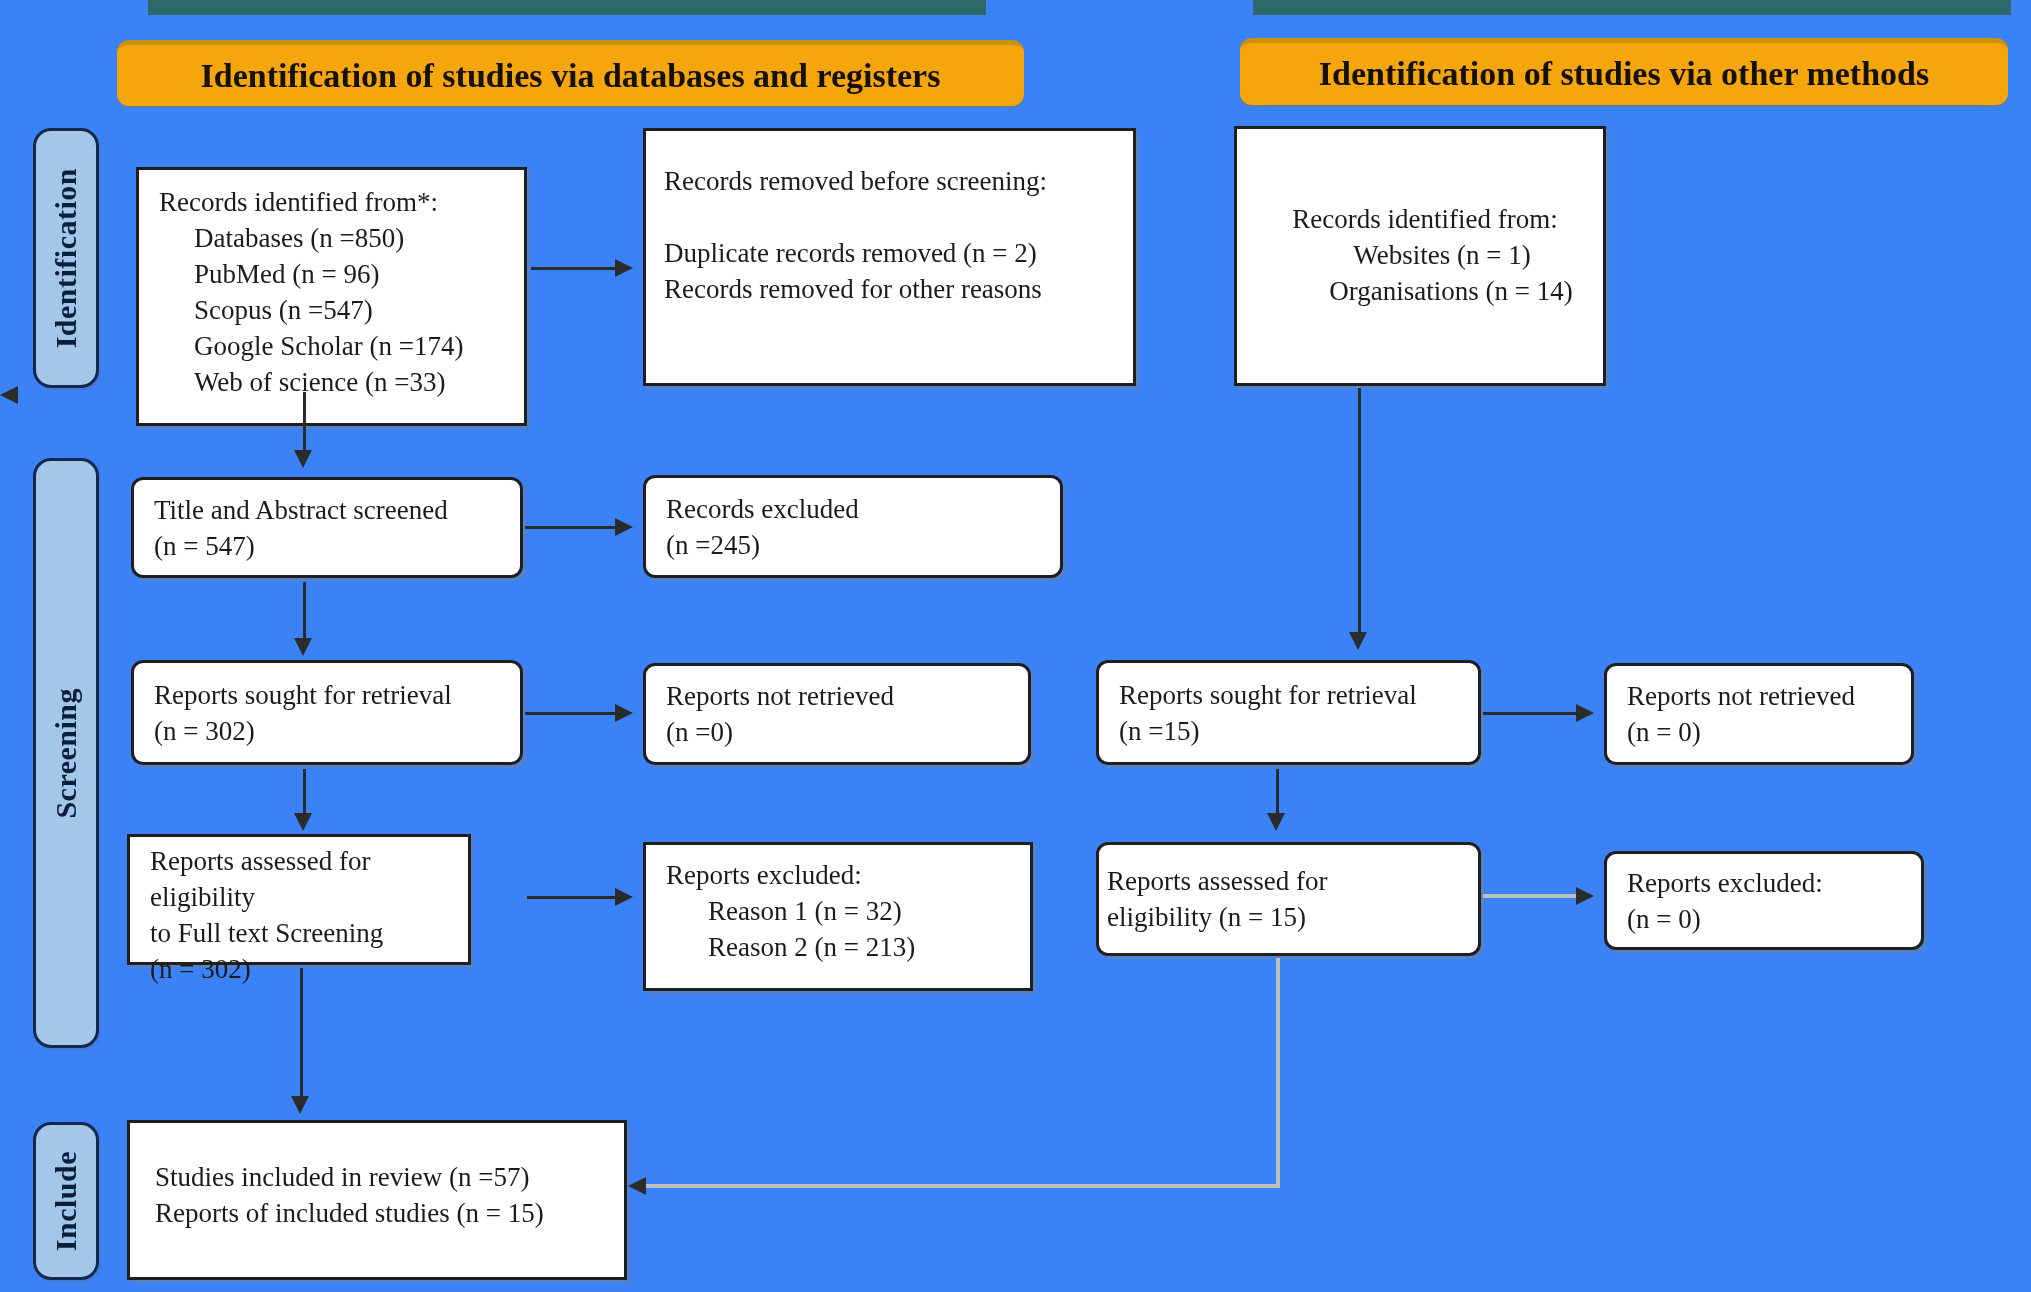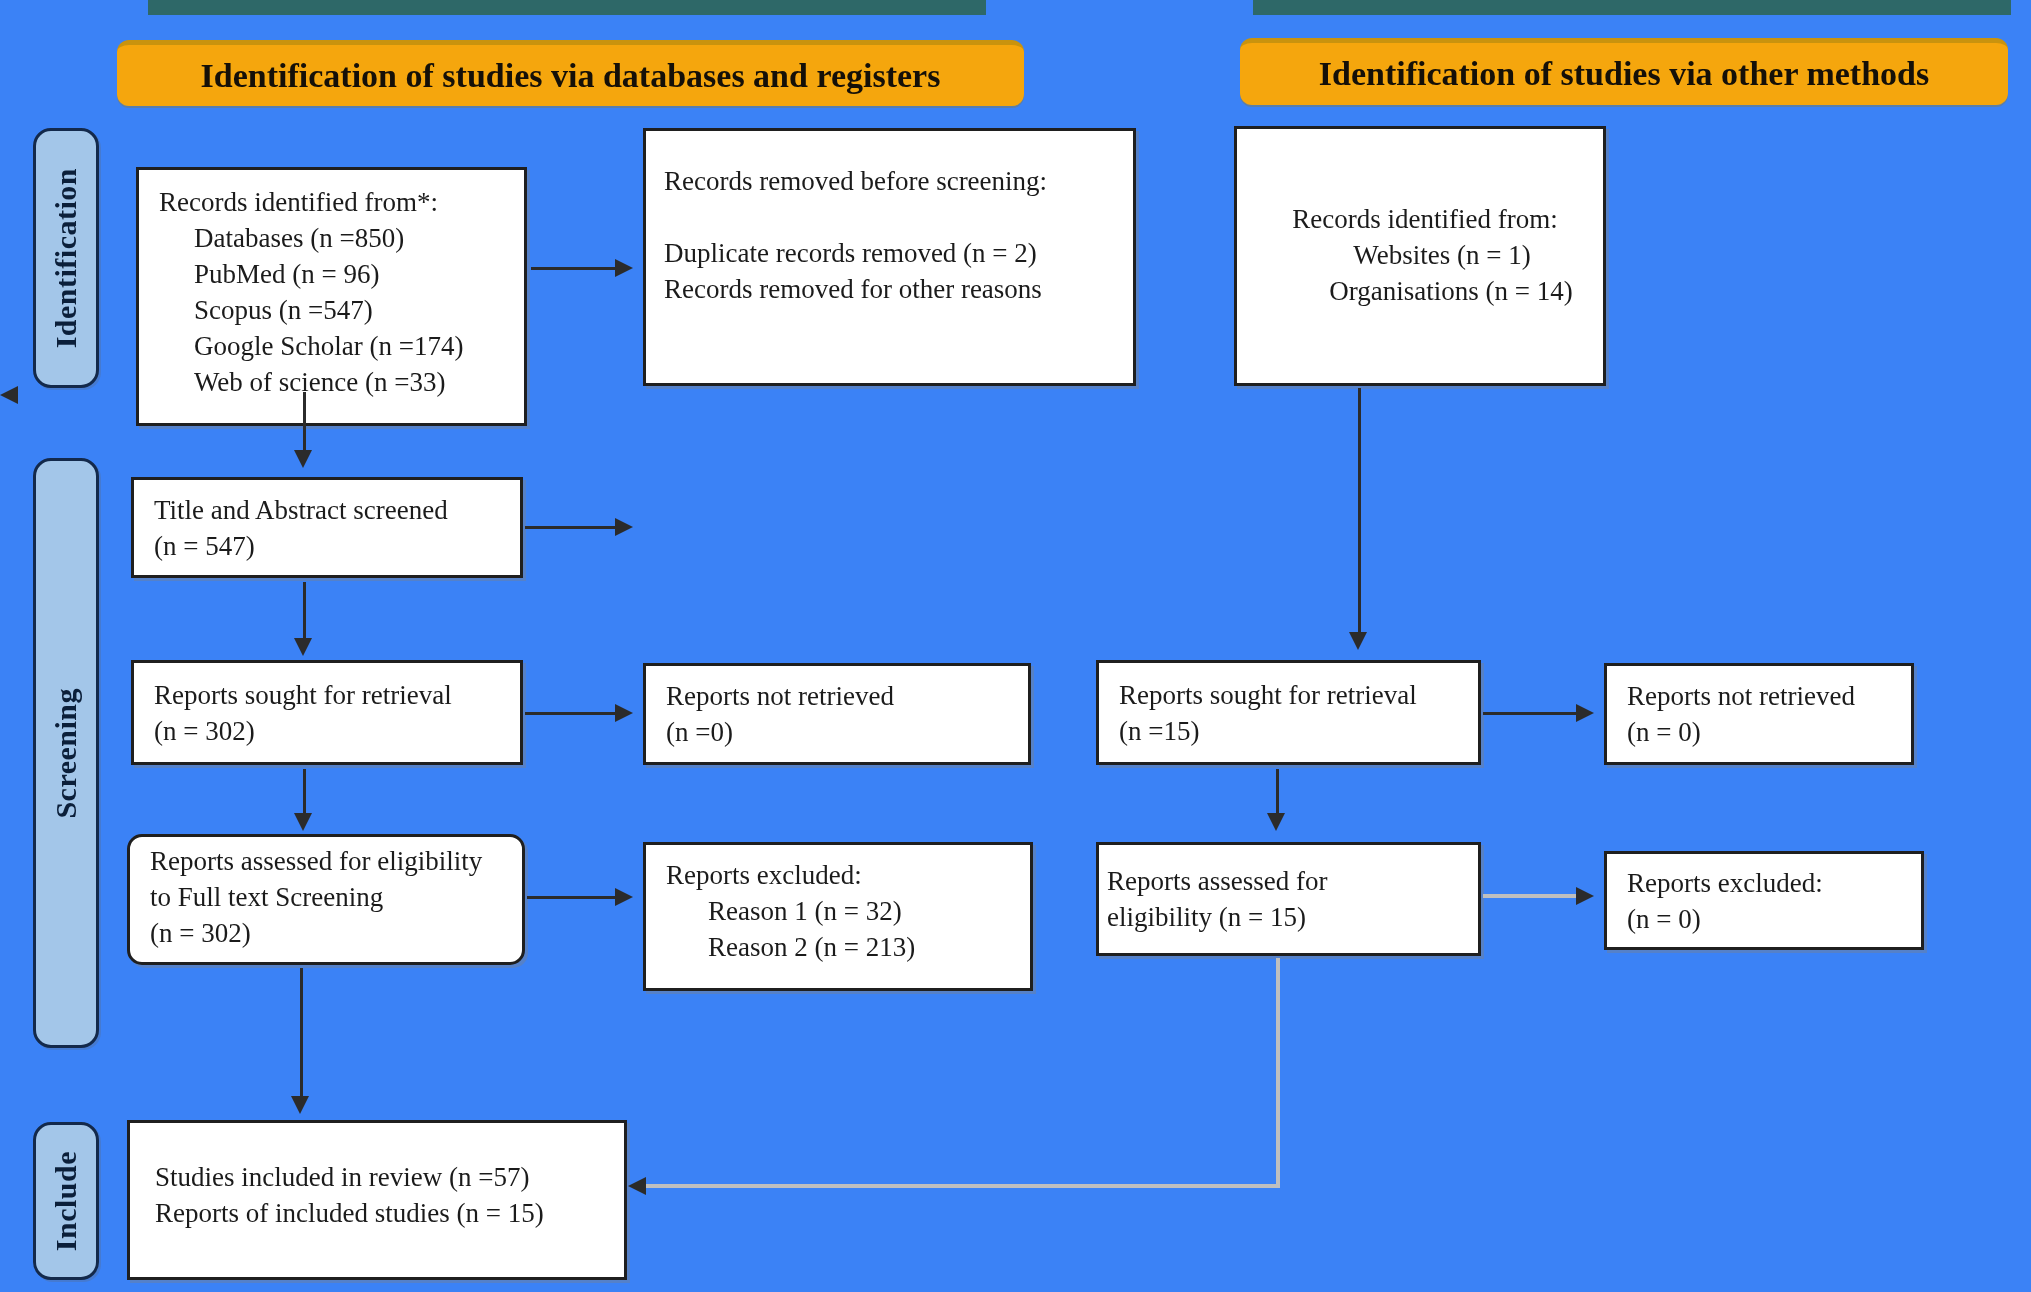--- a/index.html
+++ b/index.html
@@ -38,21 +38,21 @@
   }
   .box{
     position:absolute;
     background:#ffffff;
     border:3px solid var(--box_border);
     box-sizing:border-box;
     font-size:27px;line-height:36px;color:var(--text);
     box-shadow:3px 3px 0 rgba(130,130,130,.38);
   }
   .box .ln{display:block;}
-  .vcenter{display:flex;flex-direction:column;justify-content:center;}
+  .vcenter{display:flex;flex-direction:column;justify-content:center;border-radius:12px;}
   .vline,.hline{position:absolute;background:var(--arrow_black);}
   .gray{background:var(--arrow_gray);}
   .tri{position:absolute;width:0;height:0;}
   .tri-down{border-left:9px solid transparent;border-right:9px solid transparent;border-top:18px solid var(--arrow_black);}
   .tri-right{border-top:9px solid transparent;border-bottom:9px solid transparent;border-left:18px solid var(--arrow_black);}
   .tri-left{border-top:9px solid transparent;border-bottom:9px solid transparent;border-right:18px solid var(--arrow_black);}
   .it{}
 </style>
 </head>
 <body>
@@ -95,32 +95,36 @@
     <span class="ln">&nbsp;</span>
     <span class="ln">Duplicate records removed (n = 2)</span>
     <span class="ln">Records removed for other reasons</span>
   </div>
 
   <div class="box vcenter" style="left:131px;top:477px;width:392px;height:101px;padding-left:20px;">
     <span class="ln">Title and Abstract screened</span>
     <span class="ln">(n = 547)</span>
   </div>
 
+  <div class="box vcenter" style="left:643px;top:475px;width:420px;height:103px;padding-left:20px;">
+    <span class="ln">Records excluded</span>
+    <span class="ln">(n =245)</span>
+  </div>
 
   <div class="box vcenter" style="left:131px;top:660px;width:392px;height:105px;padding-left:20px;">
     <span class="ln">Reports sought for retrieval</span>
     <span class="ln">(n = 302)</span>
   </div>
 
   <div class="box vcenter" style="left:643px;top:663px;width:388px;height:102px;padding-left:20px;">
     <span class="ln">Reports not retrieved</span>
     <span class="ln">(n =0)</span>
   </div>
 
-  <div class="box" style="left:127px;top:834px;width:398px;height:131px;padding:6px 8px 0 20px;border-radius:15px;">
+  <div class="box" style="left:127px;top:834px;width:344px;height:131px;padding:6px 8px 0 20px;">
     <span class="ln">Reports assessed for eligibility</span>
     <span class="ln">to Full text Screening</span>
     <span class="ln">(n = 302)</span>
   </div>
 
   <div class="box" style="left:643px;top:842px;width:390px;height:149px;padding:12px 8px 0 20px;">
     <span class="ln">Reports excluded:</span>
     <span class="ln" style="padding-left:42px;">Reason 1 (n = 32)</span>
     <span class="ln" style="padding-left:42px;">Reason 2 (n = 213)</span>
   </div>

